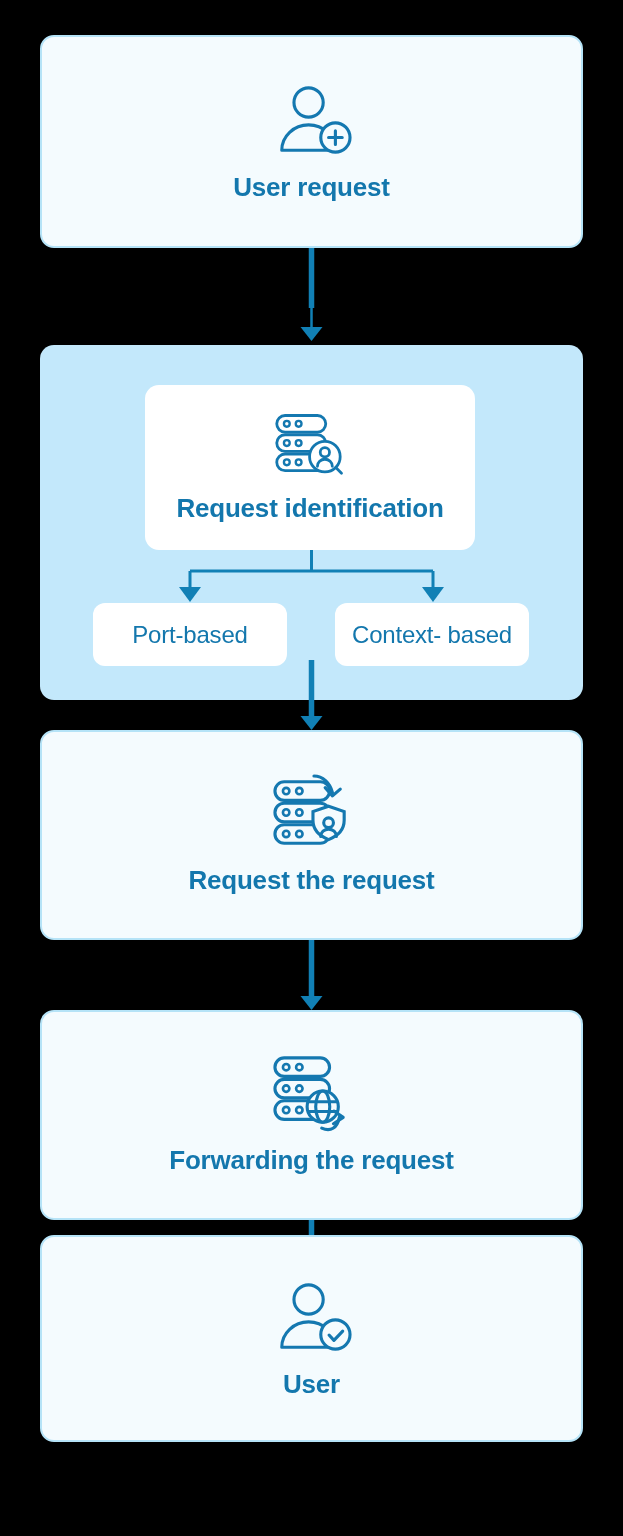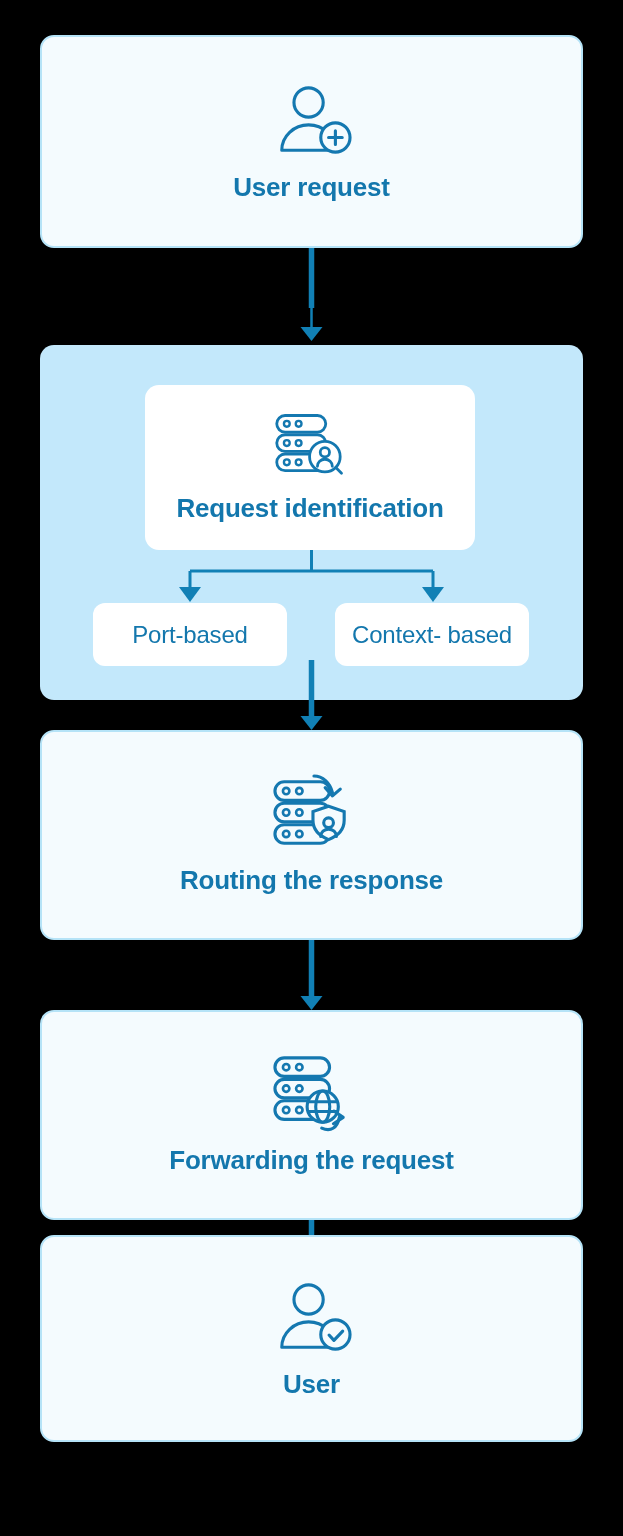--- a/index.html
+++ b/index.html
@@ -135,21 +135,21 @@
       <circle class="dot" cx="15.5" cy="39.5" r="3.3"></circle>
         <circle class="dot" cx="29" cy="39.5" r="3.3"></circle>
       <circle class="dot" cx="15.5" cy="61.5" r="3.3"></circle>
         <circle class="dot" cx="29" cy="61.5" r="3.3"></circle>
       <path class="stroke" d="M44 2 c9 0 16.5 7 19 17"></path>
       <path class="stroke" d="M55.5 14 L63 22.5 L71 15.5"></path>
       <path class="bg" d="M59 33 L75 38.5 V47.5 C75 57.5 68 63.8 59 67.3 C50 63.8 43 57.5 43 47.5 V38.5 Z"></path>
       <circle class="stroke" cx="59" cy="50" r="5"></circle>
       <path class="stroke" d="M51 64 a8 7.5 0 0 1 16 0"></path>
     </svg>
-    <div class="node-label">Routing the response</div>
+    <div class="node-label">Request the request</div>
   </section>
 
   <svg class="connector" style="left:298px;top:940px;" width="27" height="70" viewBox="0 0 27 70">
     <path class="arrow-line" d="M13.5 0 V57" stroke-width="5.5"></path>
     <polygon class="arrow-head" points="2.5,56 24.5,56 13.5,70"></polygon>
   </svg>
 
   <section class="node" style="top:1010px;height:210px;">
     <svg class="icon" width="88" height="78" viewBox="0 0 84 80">
       <rect class="stroke" x="4" y="4" width="56" height="19" rx="9.5"></rect>

